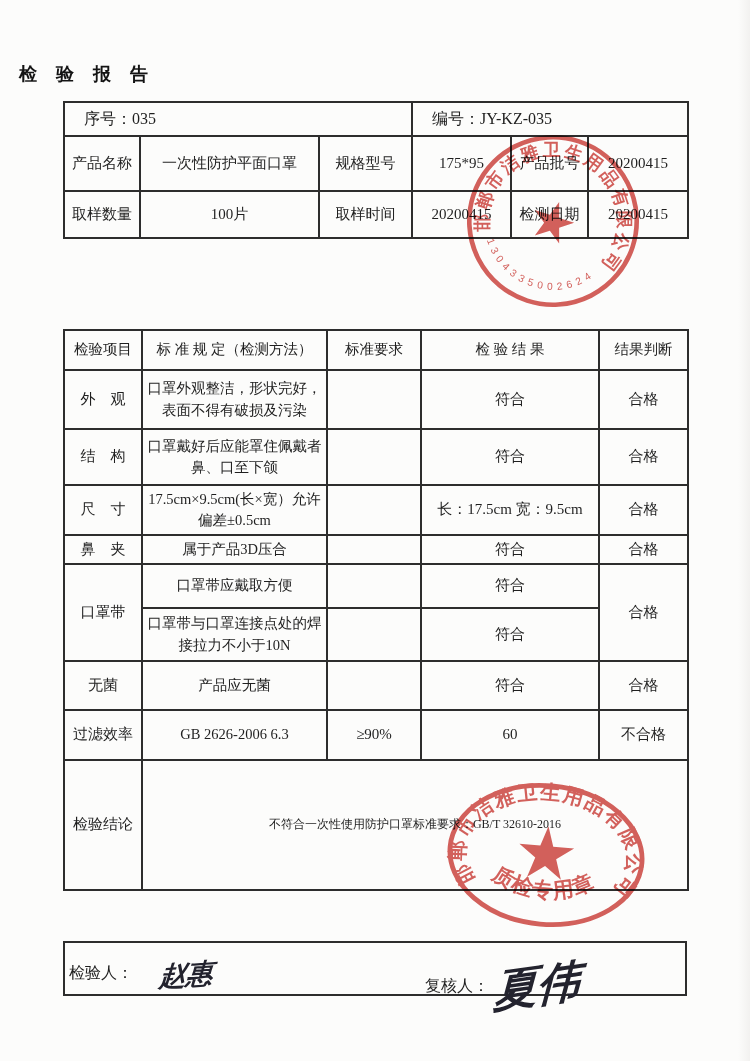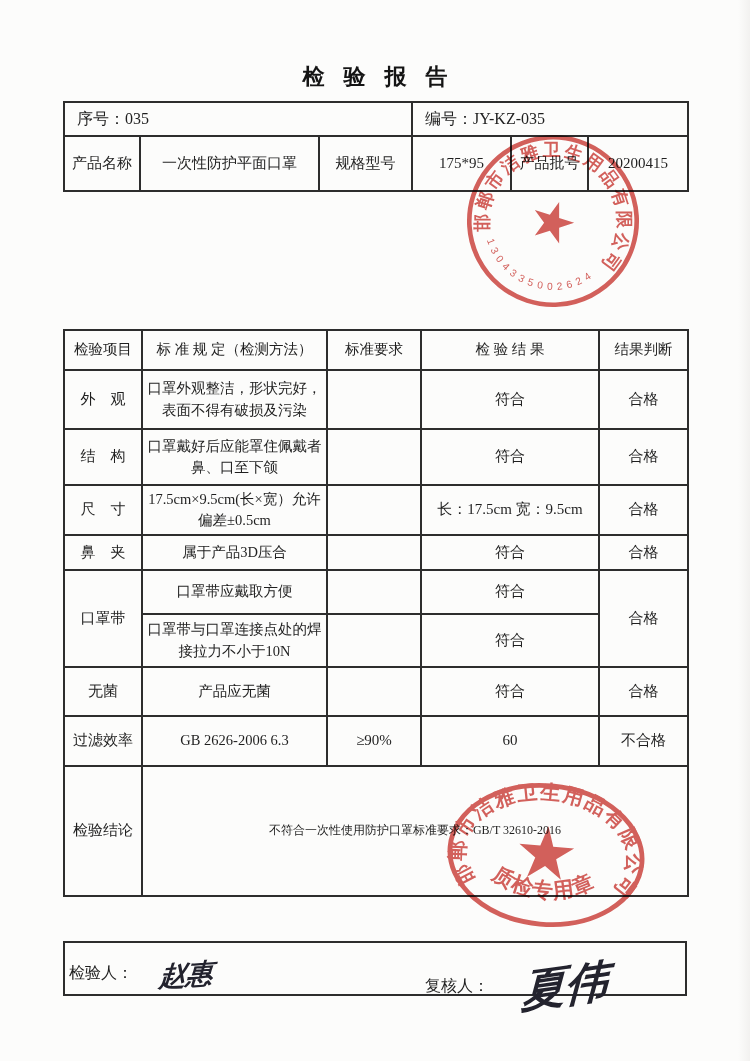--- a/index.html
+++ b/index.html
@@ -7,54 +7,53 @@
   .page{
     position:relative;
     width:750px;height:1061px;
     background:#fcfcfb;
     overflow:hidden;
     font-family:"Liberation Serif","DejaVu Serif",serif;
     color:#1f1f1f;
   }
   .title{
     position:absolute;top:62px;left:0;width:100%;
-    text-align:center;
-    font-size:22px;font-weight:bold;
+    font-size:18px;font-weight:bold;
     letter-spacing:19px;text-indent:19px;
     color:#141414;
   }
   table{border-collapse:collapse;table-layout:fixed;}
   td{
     border:2px solid #2d2d2d;
     text-align:center;vertical-align:middle;
     font-size:15px;line-height:1.45;
     padding:2px 4px;
     overflow:hidden;
   }
   .tbl-top{position:absolute;left:63px;top:101px;width:624px;}
   .tbl-detail{position:absolute;left:63px;top:329px;width:624px;}
-  td.left{text-align:left;padding-left:12px;font-size:16px;font-family:Liberation Serif, serif;}
+  td.left{text-align:left;padding-left:19px;font-size:16px;font-family:Liberation Serif, serif;}
   .std-cell{font-size:14.5px;margin-left:24px;}
   .hdr td{font-size:14.5px;}
   .sig-box{
     position:absolute;left:63px;top:941px;width:620px;height:51px;
     border:2px solid #2d2d2d;
     display:flex;align-items:center;
   }
   .sig-label{font-size:16px;}
   .sig-name{
     font-family:"DejaVu Serif",serif;
     font-style:italic;font-weight:bold;
     color:#23232e;
     display:inline-block;
   }
   .sig-inspector{font-size:27px;transform:rotate(-4deg) skewX(-8deg);margin-left:26px;position:relative;top:6px;}
   .sig-reviewer{font-size:44px;transform:rotate(-8deg) skewX(-10deg);margin-left:4px;position:relative;top:10px;}
   .sig-group-left{margin-left:4px;display:flex;align-items:baseline;}
-  .sig-group-right{position:absolute;left:360px;top:4px;display:flex;align-items:baseline;gap:28px;}
+  .sig-group-right{position:absolute;left:360px;top:4px;display:flex;align-items:baseline;}
   .stamp{position:absolute;mix-blend-mode:multiply;opacity:.84;pointer-events:none;}
   .stamp svg{color:#cd423d;display:block;width:100%;height:100%;}
   .stamp-upper{left:460px;top:128px;width:186px;height:186px;transform:rotate(18deg);}
   .stamp-lower{left:440px;top:778px;width:212px;height:154px;transform:rotate(5deg);}
   .edge-shade{
     position:absolute;right:0;top:0;width:12px;height:100%;
     background:linear-gradient(to right, rgba(180,175,170,0), rgba(180,175,170,.14));
   }
 </style>
 </head>
@@ -77,20 +76,28 @@
         <tr style="height:34px">
       <td class="left" colspan="3">序号：035</td>
       <td class="left" colspan="3">编号：JY-KZ-035</td>
     </tr>
     <tr style="height:55px">
       <td>产品名称</td>
       <td>一次性防护平面口罩</td>
       <td>规格型号</td>
       <td>175*95</td>
       <td>产品批号</td>
+      <td>20200415</td>
+    </tr>
+    <tr style="height:47px">
+      <td>取样数量</td>
+      <td>100片</td>
+      <td>取样时间</td>
+      <td>20200415</td>
+      <td>检测日期</td>
       <td>20200415</td>
     </tr>
   </tbody>
     </table>
 
   <table class="tbl-detail">
     <colgroup>
       <col style="width:78px">
         <col style="width:185px">
         <col style="width:94px">
@@ -119,21 +126,21 @@
       <td>符合</td>
       <td>合格</td>
     </tr>
     <tr style="height:50px">
       <td>尺　寸</td>
       <td class="std-cell">17.5cm×9.5cm(长×宽）允许偏差±0.5cm</td>
       <td></td>
       <td>长：17.5cm 宽：9.5cm</td>
       <td>合格</td>
     </tr>
-    <tr style="height:35px">
+    <tr style="height:29px">
       <td>鼻　夹</td>
       <td class="std-cell">属于产品3D压合</td>
       <td></td>
       <td>符合</td>
       <td>合格</td>
     </tr>
     <tr style="height:44px">
       <td rowspan="2">口罩带</td>
       <td class="std-cell">口罩带应戴取方便</td>
       <td></td>

